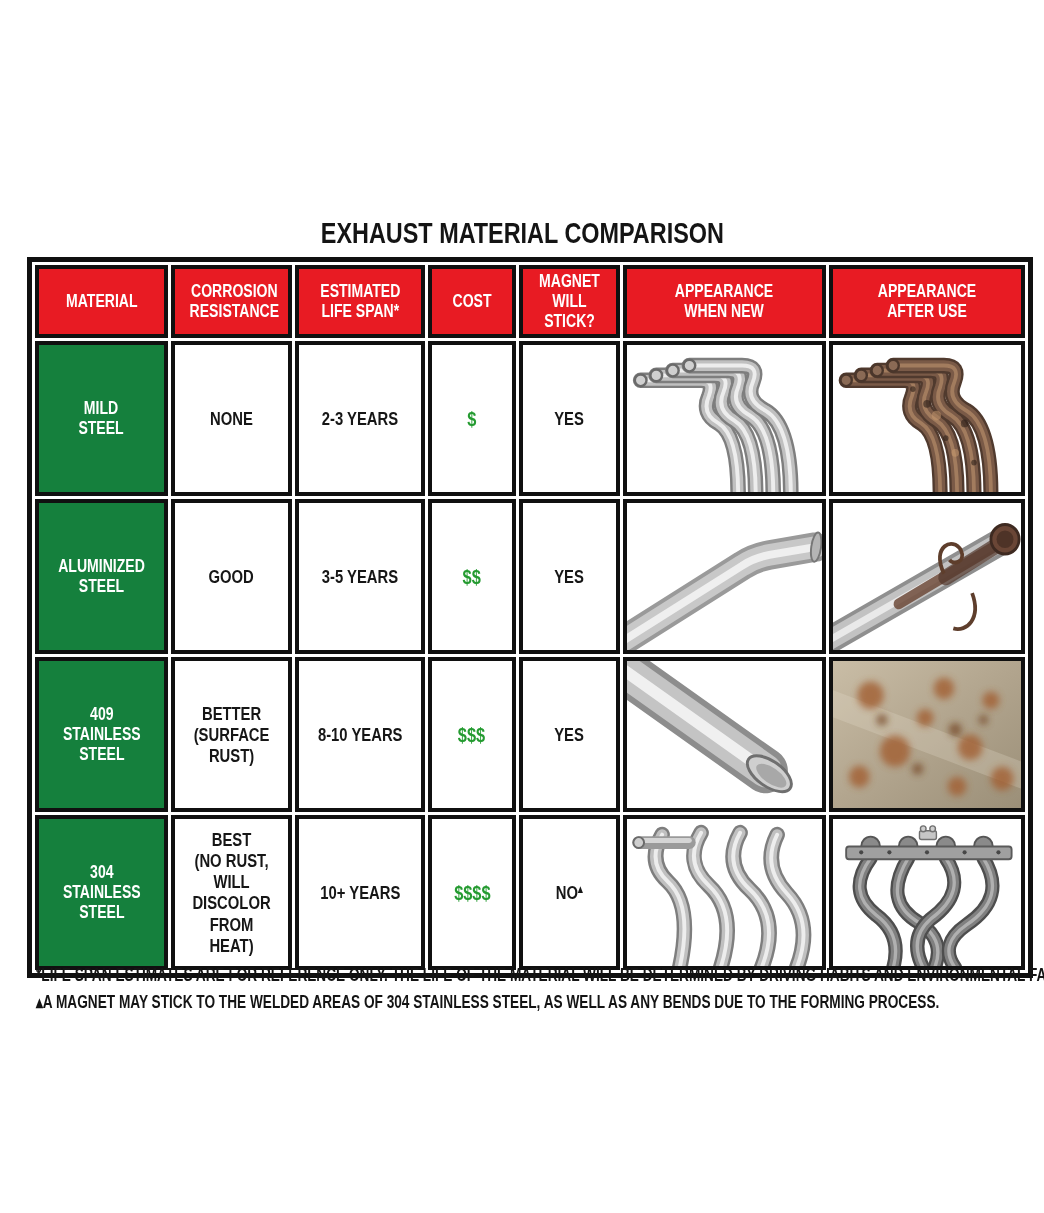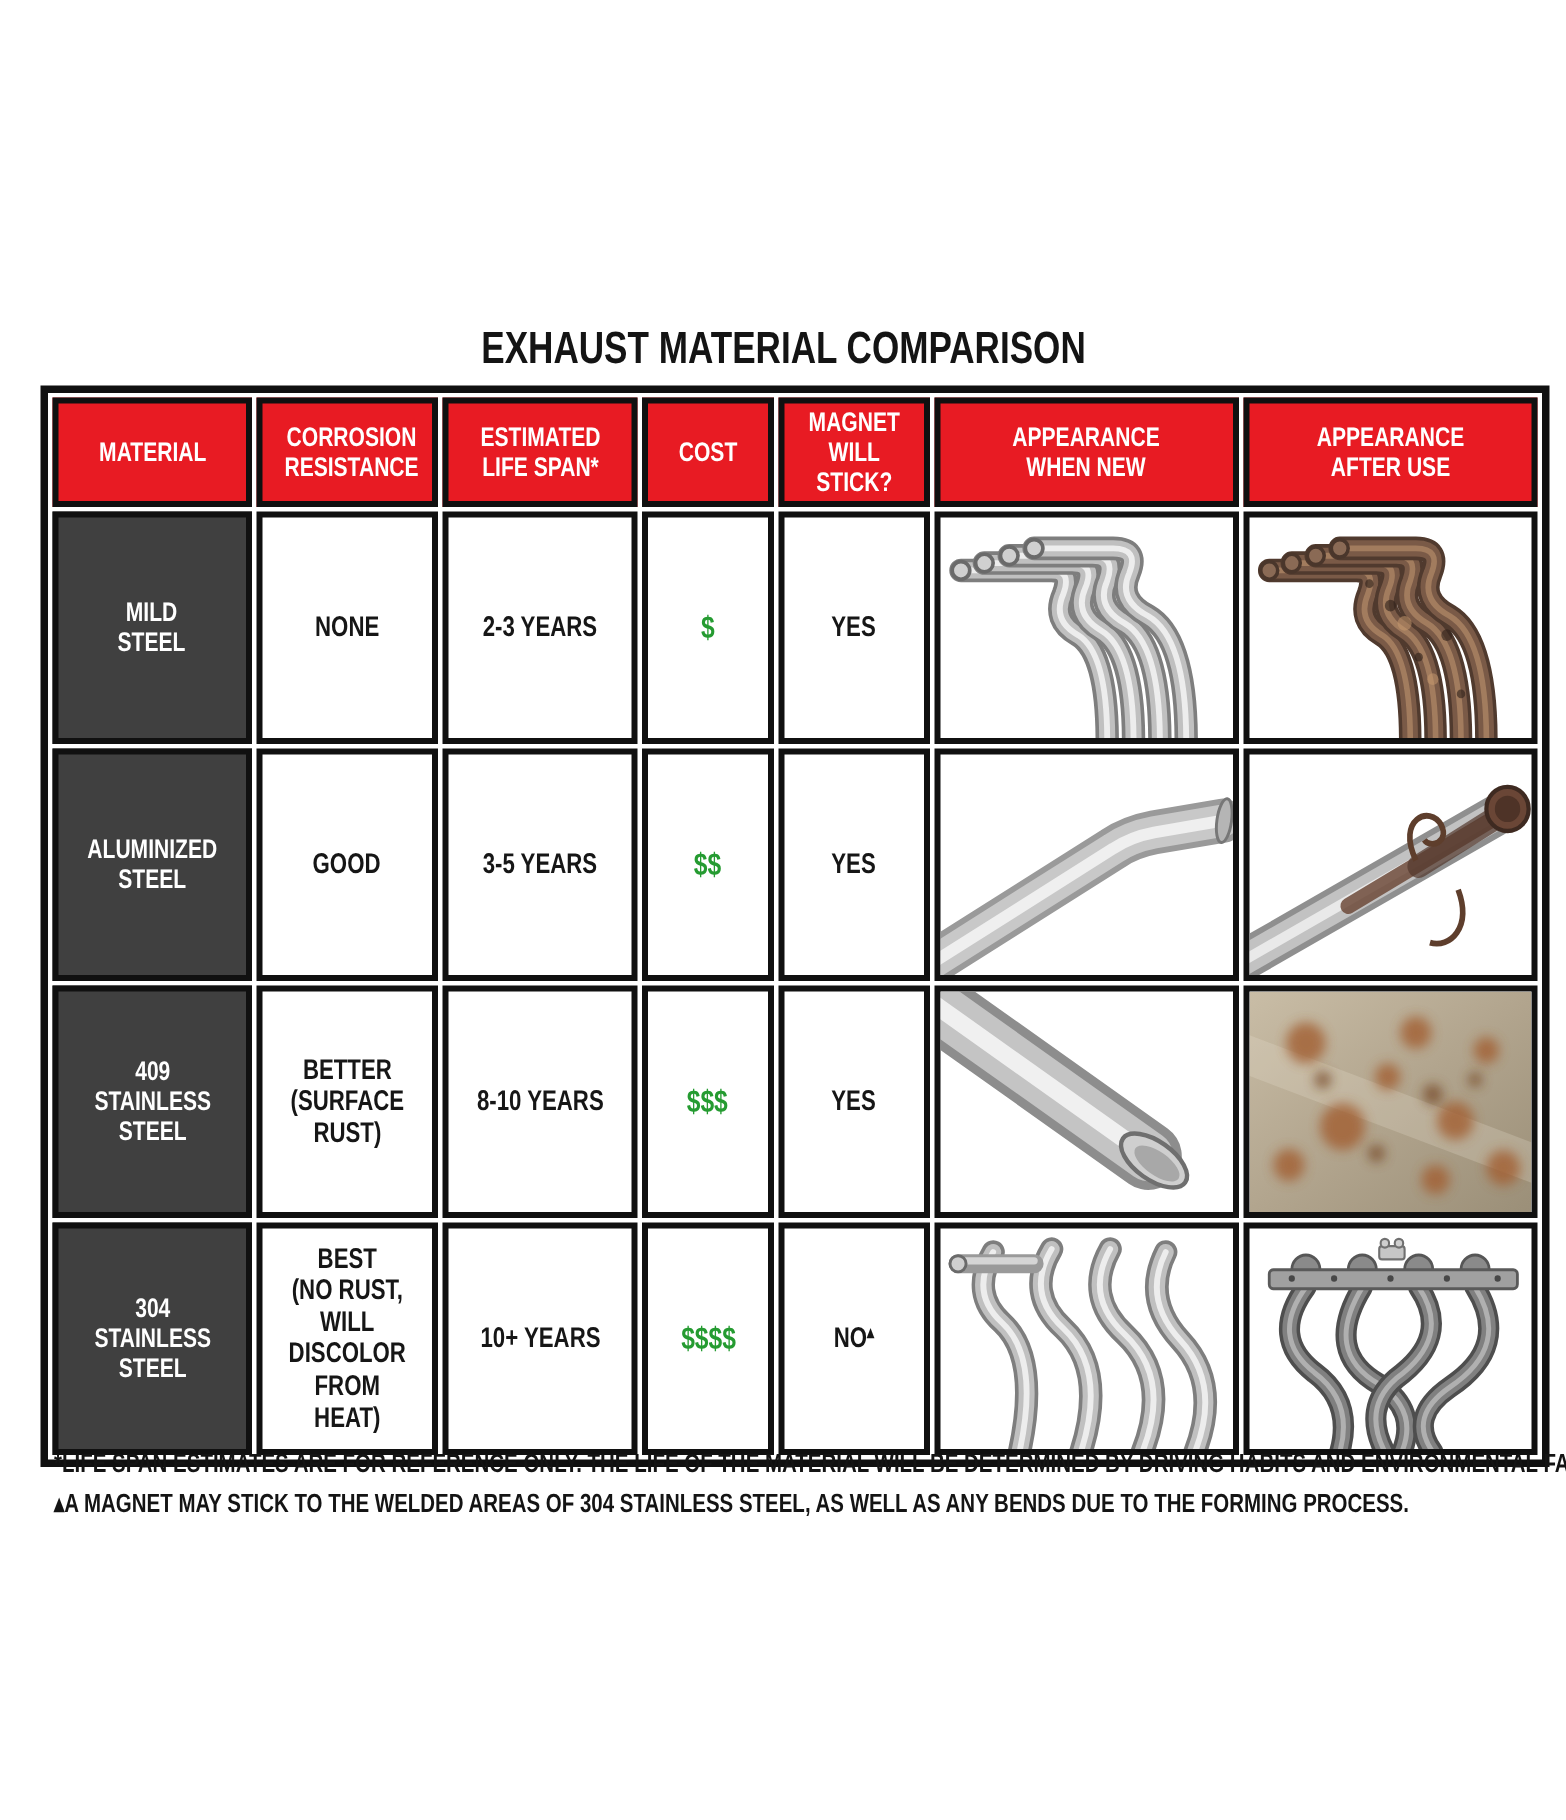--- a/index.html
+++ b/index.html
@@ -9,21 +9,21 @@
       white-space:pre-line;line-height:1.12;letter-spacing:0;}
   .title{position:absolute;top:216px;left:0;width:100%;text-align:center;
          font-size:30px;margin:0;color:#141414;}
   .title .cz{transform:scaleX(.78);}
   table.cmp{position:absolute;top:257px;left:27px;width:990px;table-layout:fixed;
             border-collapse:separate;border-spacing:3px;background:#fff;
             border:5px solid #101010;}
   .cmp th,.cmp td{border:4px solid #101010;box-sizing:border-box;text-align:center;
                   vertical-align:middle;padding:2px;overflow:hidden;background:#fff;}
   .cmp th{background:#E81B23;color:#fff;font-size:18px;height:55px;font-weight:700;}
-  td.mat{background:#404040;color:#fff;font-size:18px;height:155px;}
+  td.mat{background:#15803d;color:#fff;font-size:18px;height:155px;}
   td.val{font-size:19px;color:#161616;height:155px;margin-left:36px;}
   td.cost{color:#259B31;font-size:21px;height:155px;}
   td.photo{padding:0;height:155px;}
   td.photo svg{display:block;width:100%;height:147px;}
   sup.tri{font-size:12px;vertical-align:6px;}
   .foot{position:absolute;left:36px;top:965px;font-size:17.5px;color:#141414;}
   .foot .line{margin:0 0 6px 0;}
   .foot .cz{transform:scaleX(.78);transform-origin:left center;white-space:nowrap;}
   
   .tb{fill:none;stroke-linecap:round;stroke-linejoin:round;}

